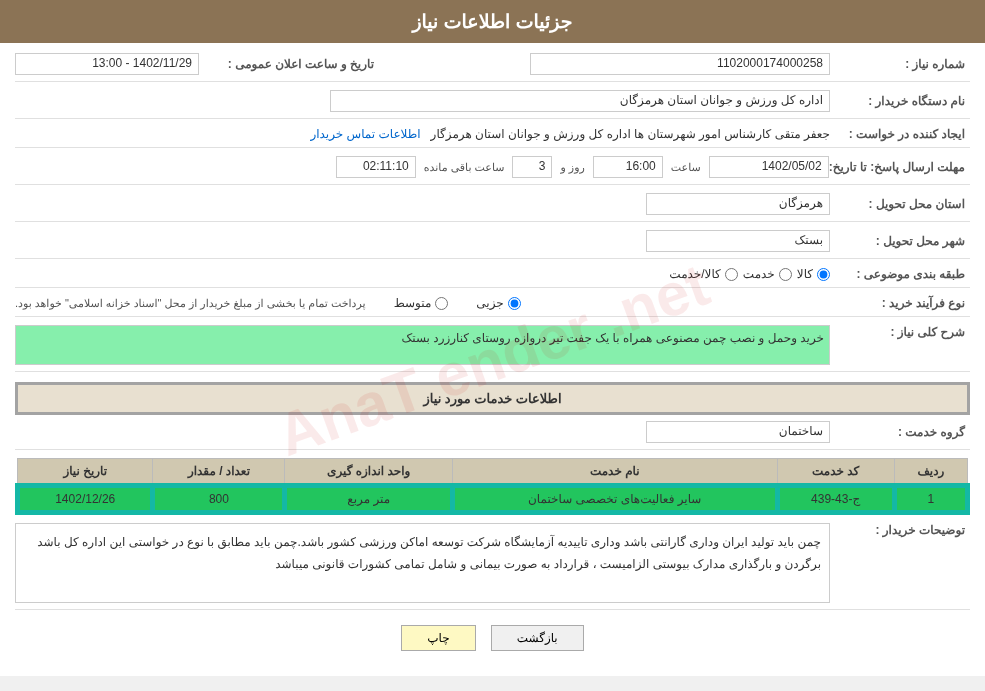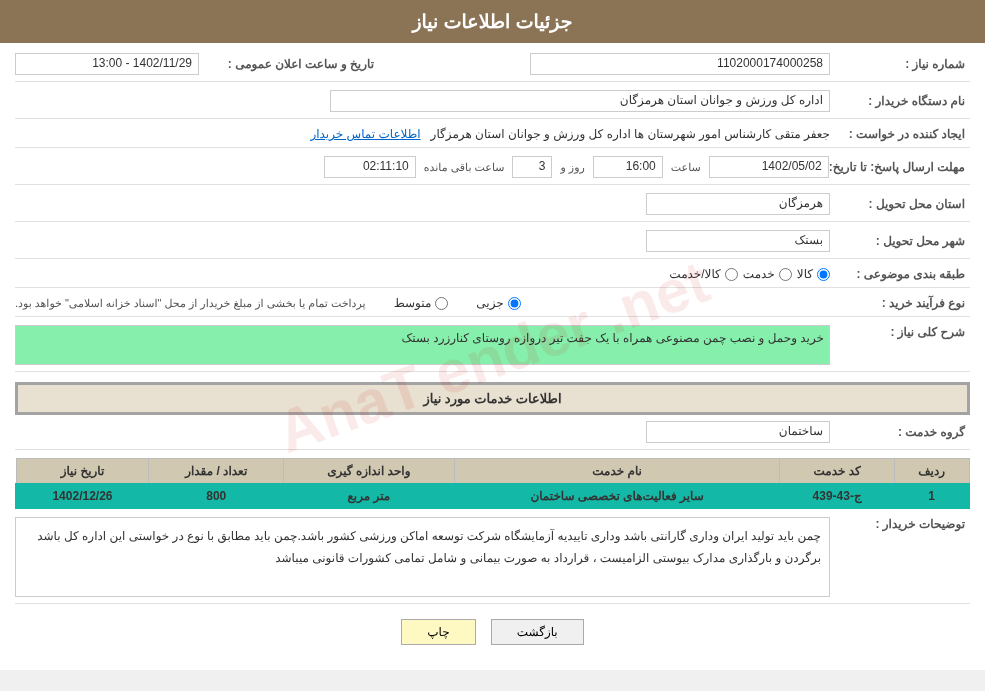--- a/index.html
+++ b/index.html
@@ -64,21 +64,20 @@
       display: flex;
       align-items: center;
       gap: 8px;
     }
     .date-row .label-small {
       color: #555;
       font-size: 11px;
     }
     .link-blue {
       color: #0066cc;
-      text-decoration: underline;
       cursor: pointer;
       text-align: center;
     }
     .radio-group {
       display: flex;
       gap: 5px;
       align-items: center;
       flex-direction: row-reverse;
       justify-content: flex-end;
     }
@@ -118,25 +117,24 @@
       border-collapse: collapse;
     }
     table th {
       background: #d0c8b0;
       border: 1px solid #bbb;
       padding: 5px 8px;
       text-align: center;
       font-weight: bold;
     }
     table td {
-      border: 2px solid #14b8a6;
+      border: 5px solid #14b8a6;
       padding: 4px 8px;
       text-align: center;
-      background: #14b8a6;
-      font-weight: bold;
+      background: #22c55e;
     }
     .buyer-notes {
       border: 1px solid #ccc;
       padding: 8px;
       min-height: 80px;
       text-align: right;
       background: #fff;
       line-height: 1.8;
     }
     .btn-row {
@@ -216,21 +214,21 @@
     <div class="form-row">
       <span class="form-label">مهلت ارسال پاسخ: تا تاریخ:</span>
       <span class="form-value">
         <div class="date-row">
           <span class="input-box input-small">1402/05/02</span>
           <span class="label-small">ساعت</span>
           <span class="input-box" style="width:70px;">16:00</span>
           <span class="label-small">روز و</span>
           <span class="input-box" style="width:40px;">3</span>
           <span class="label-small">ساعت باقی مانده</span>
-          <span class="input-box" style="width:92px;">02:11:10</span>
+          <span class="input-box" style="width:80px;">02:11:10</span>
         </div>
       </span>
     </div>
 
     <div class="form-row">
       <span class="form-label">استان محل تحویل :</span>
       <span class="form-value">
         <span class="input-box input-medium">هرمزگان</span>
       </span>
     </div>

